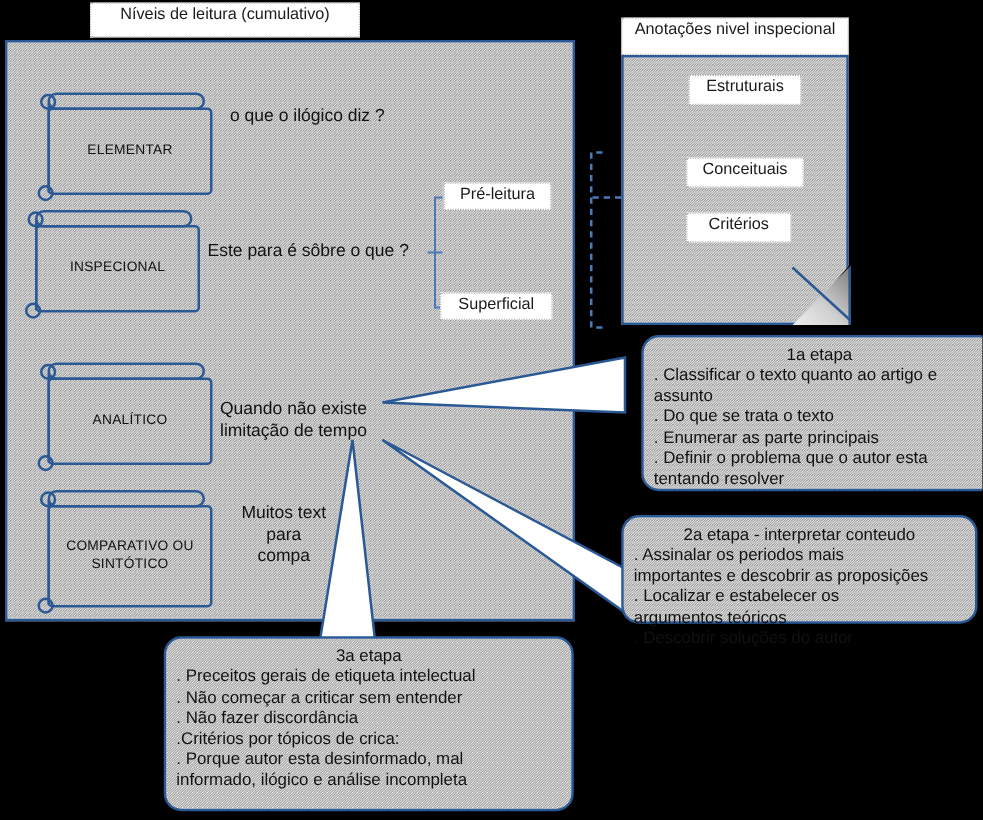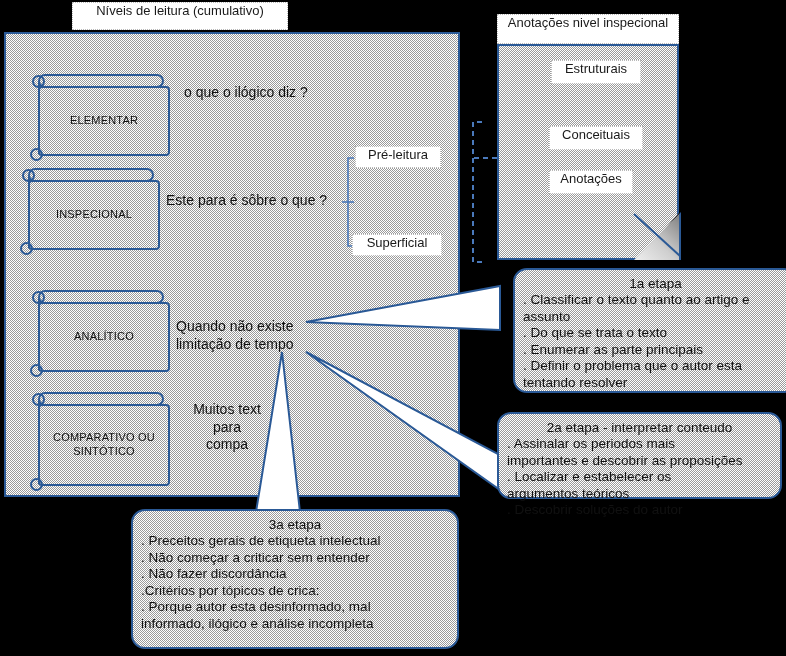--- a/index.html
+++ b/index.html
@@ -254,21 +254,21 @@
     <polyline points="2,4 48,46" fill="none" stroke="#2a5996" stroke-width="2"></polyline>
   </svg>
 
   <div class="chip" style="left:551px; top:60px; width:90px; height:24px;">
     <span>Estruturais</span>
   </div>
   <div class="chip" style="left:549px; top:114px; width:94px; height:24px;margin-top:12px;">
     <span>Conceituais</span>
   </div>
   <div class="chip" style="left:549px; top:170px; width:84px; height:24px;">
-    <span>Anotações</span>
+    <span>Critérios</span>
   </div>
 
   <svg id="brackets">
 
     <polyline points="348,202 354,202" fill="none" stroke="#4a79bb" stroke-width="1.6"></polyline>
     <polyline points="354,158 348,158 348,246 354,246" fill="none" stroke="#4a79bb" stroke-width="1.6"></polyline>
     <polyline points="348,202 342,202" fill="none" stroke="#4a79bb" stroke-width="1.6"></polyline>
 
     <polyline points="497,158 473,158" fill="none" stroke="#4a79bb" stroke-width="2" stroke-dasharray="5,4"></polyline>
     <polyline points="482,122 473,122 473,262 482,262" fill="none" stroke="#4a79bb" stroke-width="2" stroke-dasharray="5,4"></polyline>

